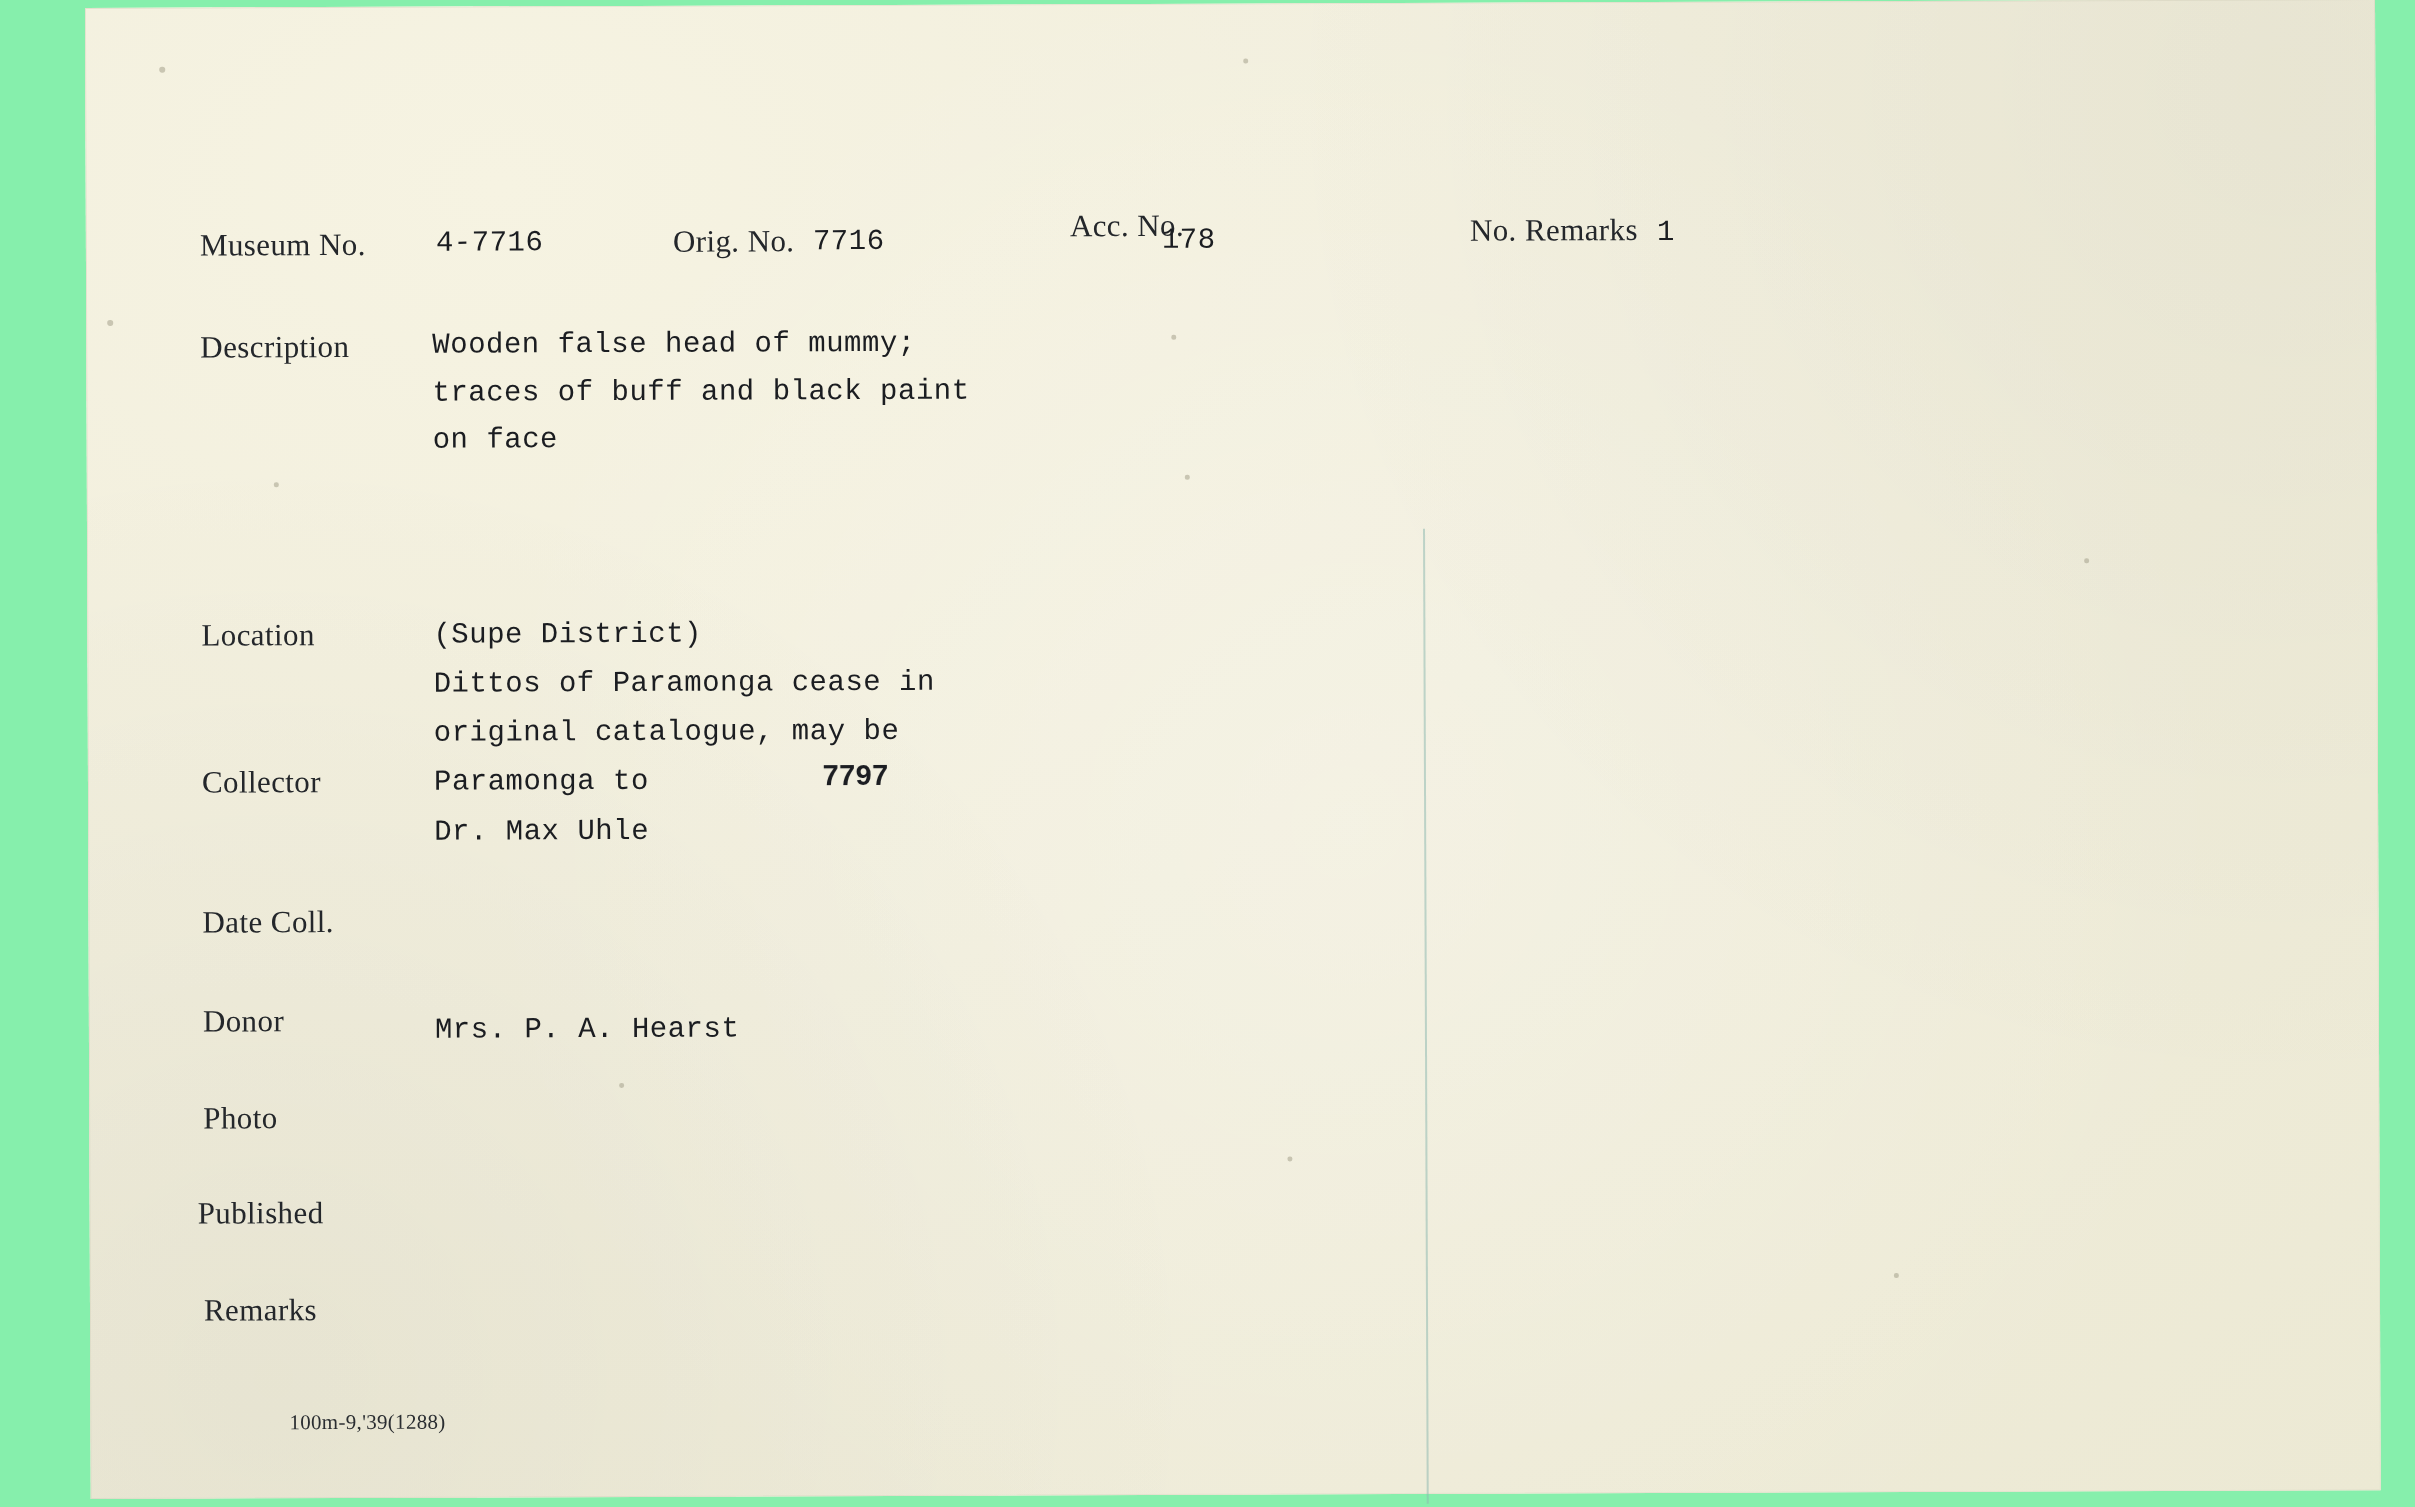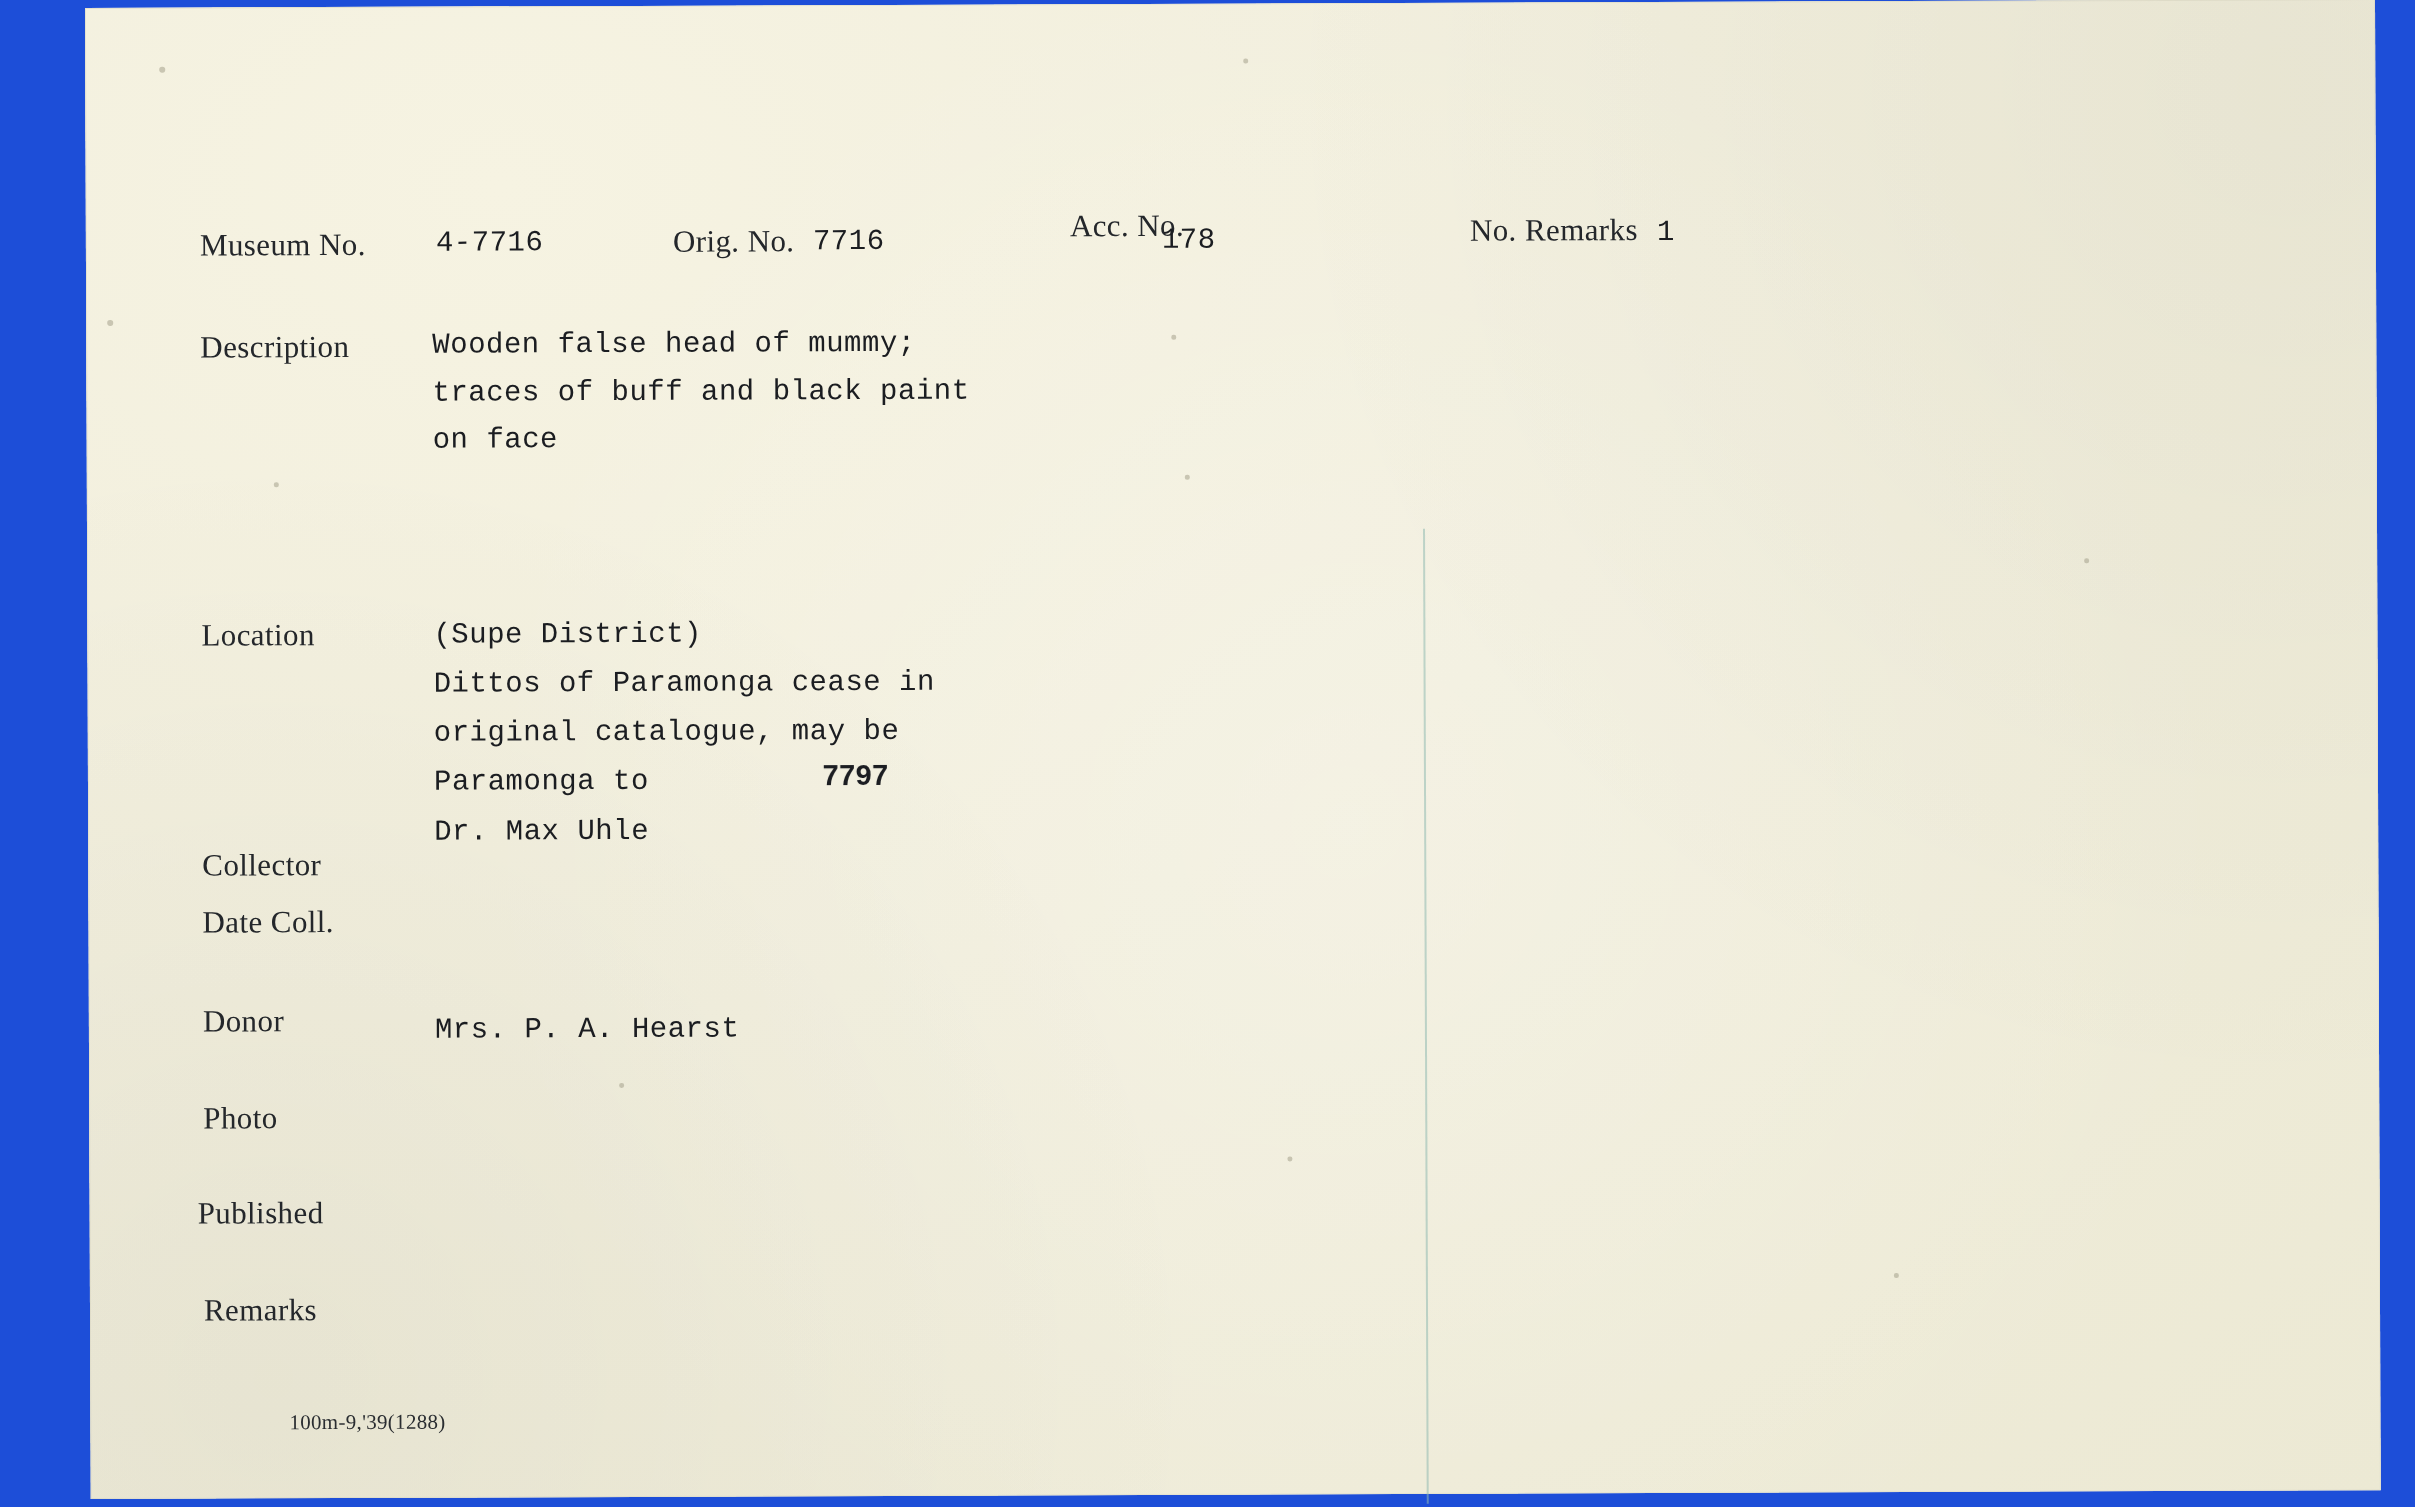--- a/index.html
+++ b/index.html
@@ -11,21 +11,21 @@
     width: 2415px;
     height: 1508px;
     font-family: "Liberation Serif", serif;
     overflow: hidden;
   }
 
   #page {
     position: relative;
     width: 2415px;
     height: 1508px;
-    background: #1d4ed8;
+    background: #86efac;
   }
 
   
   #card {
     position: absolute;
     left: 85px;
     top: 7.6px;
     width: 2290px;
     height: 1491px;
     background: #f2efdd;
@@ -150,21 +150,21 @@
     <div class="tw" style="left:346px; top:362px;">traces of buff and black paint</div>
     <div class="tw" style="left:346px; top:409px;">on face</div>
 
     <div class="label" style="left:114px; top:610px;">Location</div>
     <div class="tw" style="left:346px; top:604px;">(Supe District)</div>
     <div class="tw" style="left:346px; top:653px;">Dittos of Paramonga cease in</div>
     <div class="tw" style="left:346px; top:702px;">original catalogue, may be</div>
     <div class="tw" style="left:346px; top:751px;">Paramonga to</div>
     <div class="tw overstrike" style="left:734px; top:748px;">7797</div>
 
-    <div class="label" style="left:114px; top:840px;text-align:right;">Collector</div>
+    <div class="label" style="left:114px; top:757px;text-align:right;">Collector</div>
     <div class="tw" style="left:346px; top:801px;">Dr. Max Uhle</div>
 
     <div class="label" style="left:114px; top:897px;">Date Coll.</div>
 
     <div class="label" style="left:114px; top:996px;">Donor</div>
     <div class="tw" style="left:346px; top:999px;">Mrs. P. A. Hearst</div>
 
     <div class="label" style="left:114px; top:1093px;">Photo</div>
 
     <div class="label" style="left:108px; top:1188px;">Published</div>

